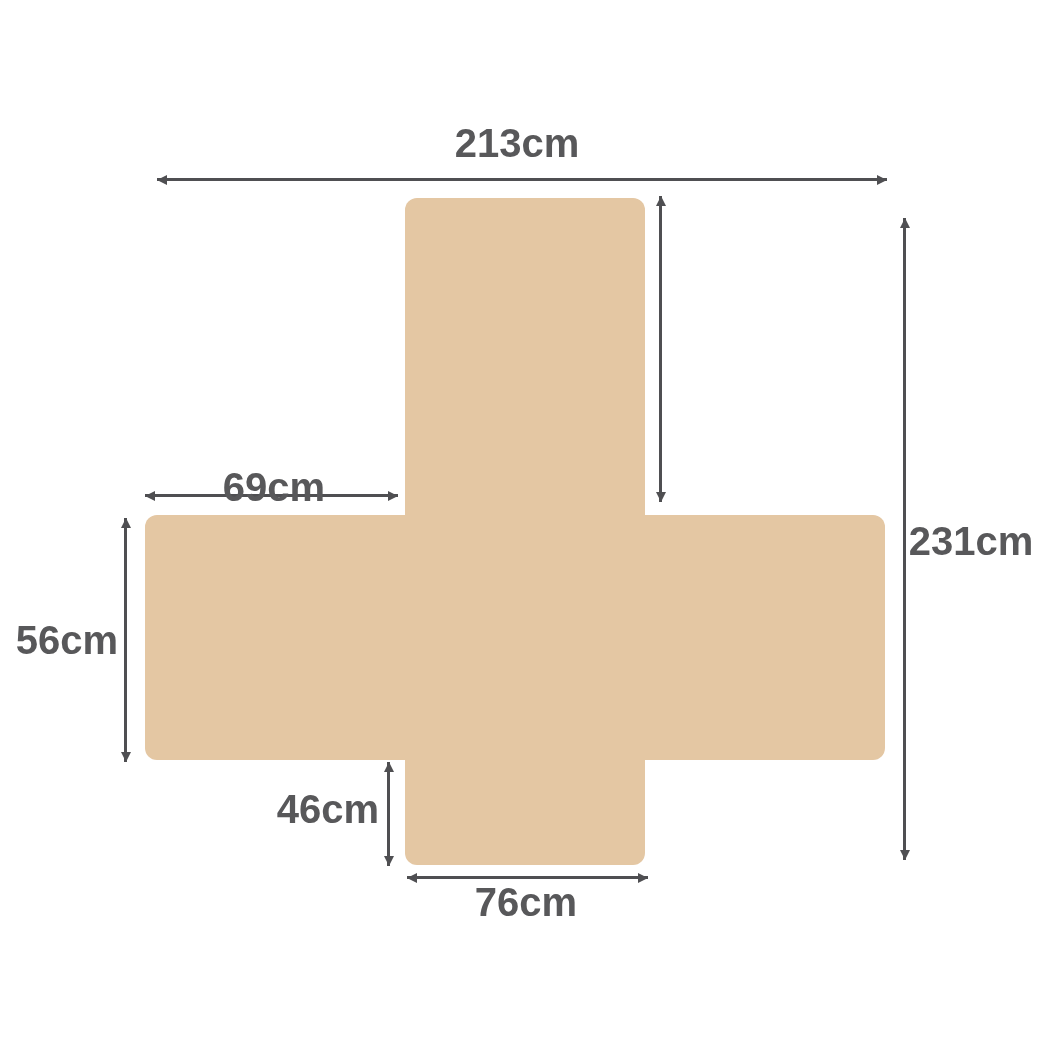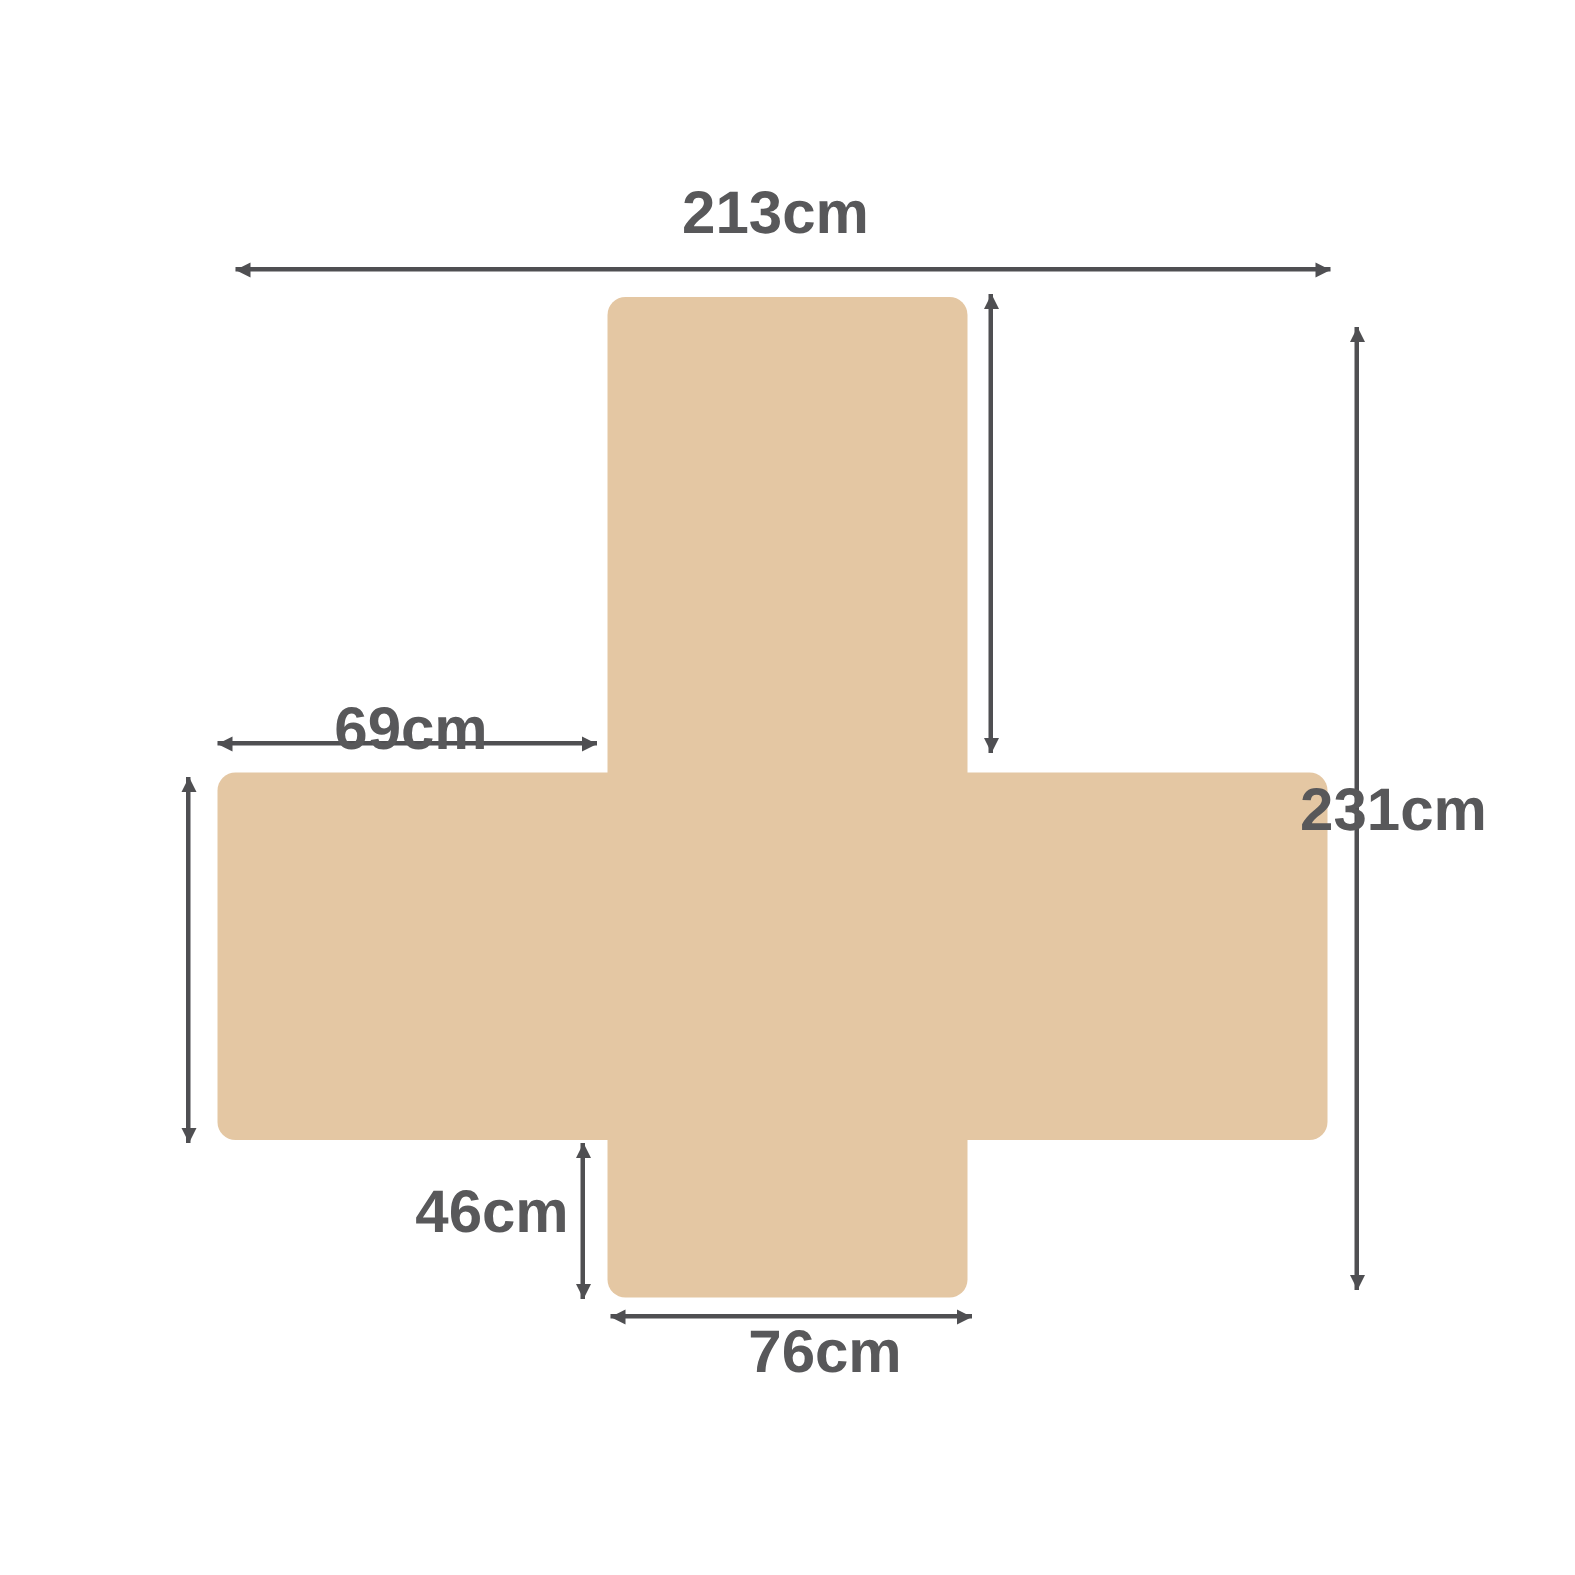--- a/index.html
+++ b/index.html
@@ -67,24 +67,24 @@
     transform: translate(-50%, -50%);
     font-size: 40px;
     font-weight: 700;
     color: var(--text);
     white-space: nowrap;
     letter-spacing: 0px;
   }
   #lbl-top-width      { left: 517px; top: 143px; }
   #lbl-back-height    { left: 729px; top: 352px; }
   #lbl-left-extension { left: 274px; top: 487px; }
-  #lbl-total-height   { left: 929px; top: 541px; }
+  #lbl-total-height   { left: 971px; top: 541px; }
   #lbl-side-height    { left: 67px;  top: 640px; }
   #lbl-front-height   { left: 328px; top: 809px; }
-  #lbl-bottom-width   { left: 526px; top: 902px; margin-left: 24px; }
+  #lbl-bottom-width   { left: 526px; top: 902px; }
 </style>
 </head>
 <body>
 
 <div class="canvas">
 
   <div class="shape arm-top"></div>
   <div class="shape body-panel"></div>
   <div class="shape arm-bottom"></div>
 
@@ -92,16 +92,17 @@
   <div class="dim dim-v" id="dim-back-height"></div>
   <div class="dim dim-h" id="dim-left-extension"></div>
   <div class="dim dim-v" id="dim-total-height"></div>
   <div class="dim dim-v" id="dim-side-height"></div>
   <div class="dim dim-v" id="dim-front-height"></div>
   <div class="dim dim-h" id="dim-bottom-width"></div>
 
   <span class="dim-label" id="lbl-top-width">213cm</span>
   <span class="dim-label" id="lbl-left-extension">69cm</span>
   <span class="dim-label" id="lbl-total-height">231cm</span>
+  <span class="dim-label" id="lbl-side-height">56cm</span>
   <span class="dim-label" id="lbl-front-height">46cm</span>
   <span class="dim-label" id="lbl-bottom-width">76cm</span>
 
 </div>
 
 </body></html>

